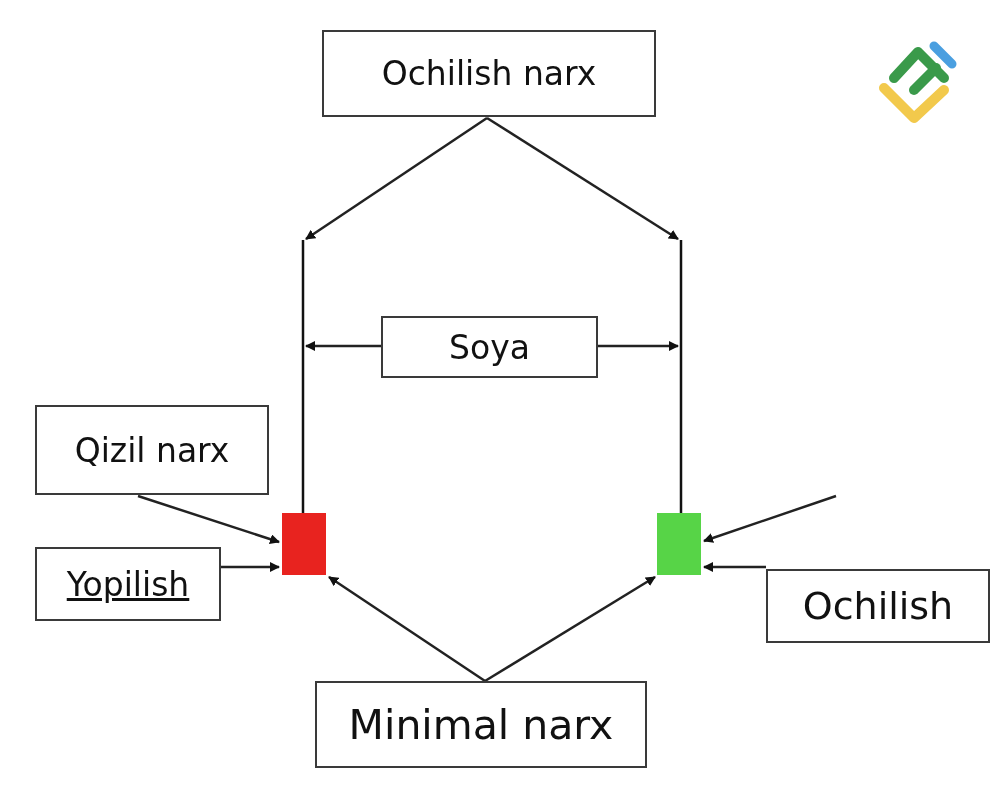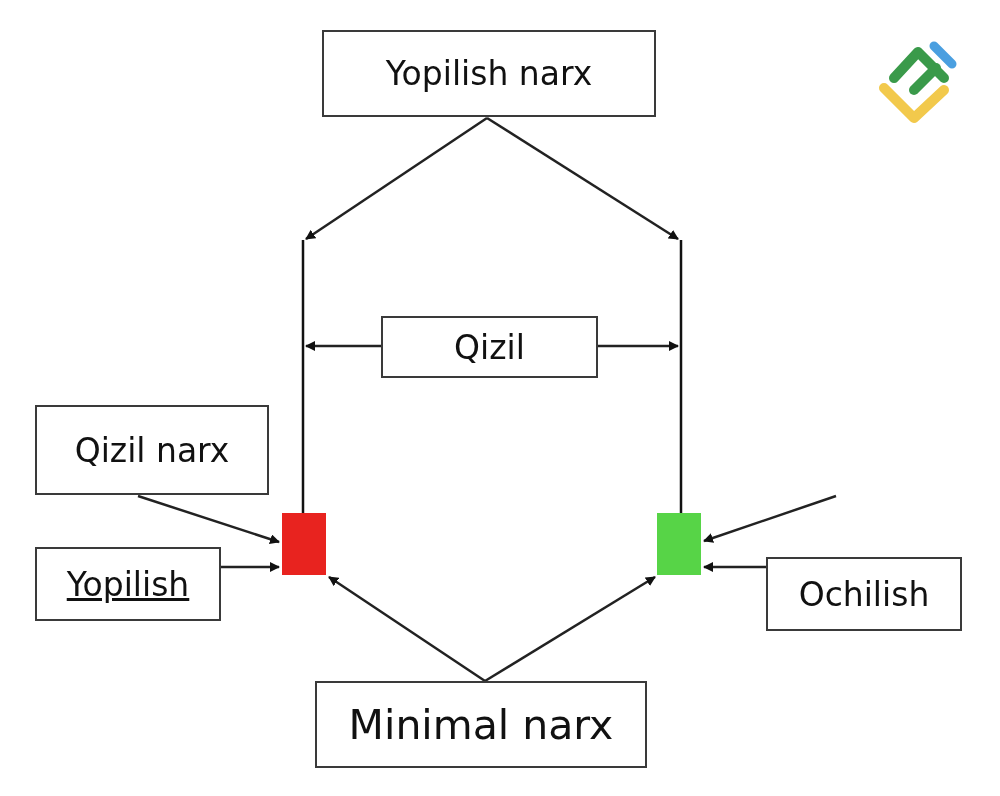--- a/index.html
+++ b/index.html
@@ -40,37 +40,37 @@
     <line x1="766" y1="567" x2="704" y2="567" stroke="#222" stroke-width="2.5" marker-end="url(#ah)"></line>
 
     <line x1="485" y1="681" x2="329" y2="577" stroke="#222" stroke-width="2.5" marker-end="url(#ah)"></line>
     <line x1="485" y1="681" x2="655" y2="577" stroke="#222" stroke-width="2.5" marker-end="url(#ah)"></line>
   </svg>
 
   <div class="candle" style="left:282px;top:513px;width:44px;height:62px;background:#e8231f;"></div>
   <div class="candle" style="left:657px;top:513px;width:44px;height:62px;background:#57d447;"></div>
 
   <div class="box" style="left:322px;top:30px;width:334px;height:87px;font-size:33px;">
-    <span>Yopilish narx</span>
+    <span>Ochilish narx</span>
   </div>
 
   <div class="box" style="left:381px;top:316px;width:217px;height:62px;font-size:33px;">
-    <span>Qizil</span>
+    <span>Soya</span>
   </div>
 
   <div class="box" style="left:35px;top:405px;width:234px;height:90px;font-size:33px;">
     <span>Qizil narx</span>
   </div>
 
   <div class="box" style="left:35px;top:547px;width:186px;height:74px;font-size:33px;text-decoration:underline;">
     <span>Yopilish</span>
   </div>
 
 
-  <div class="box" style="left:766px;top:557px;width:196px;height:74px;font-size:33px;">
+  <div class="box" style="left:766px;top:569px;width:224px;height:74px;font-size:38px;">
     <span>Ochilish</span>
   </div>
 
   <div class="box" style="left:315px;top:681px;width:332px;height:87px;font-size:41px;">
     <span>Minimal narx</span>
   </div>
 
   <svg class="logo" viewBox="0 0 92 92">
     <path d="M62 8 L80 26" stroke="#4a9fe0" stroke-width="9" stroke-linecap="round" fill="none"></path>
     <path d="M12 50 L42 80 L72 52" stroke="#f2c94c" stroke-width="10" stroke-linecap="round" stroke-linejoin="round" fill="none"></path>

